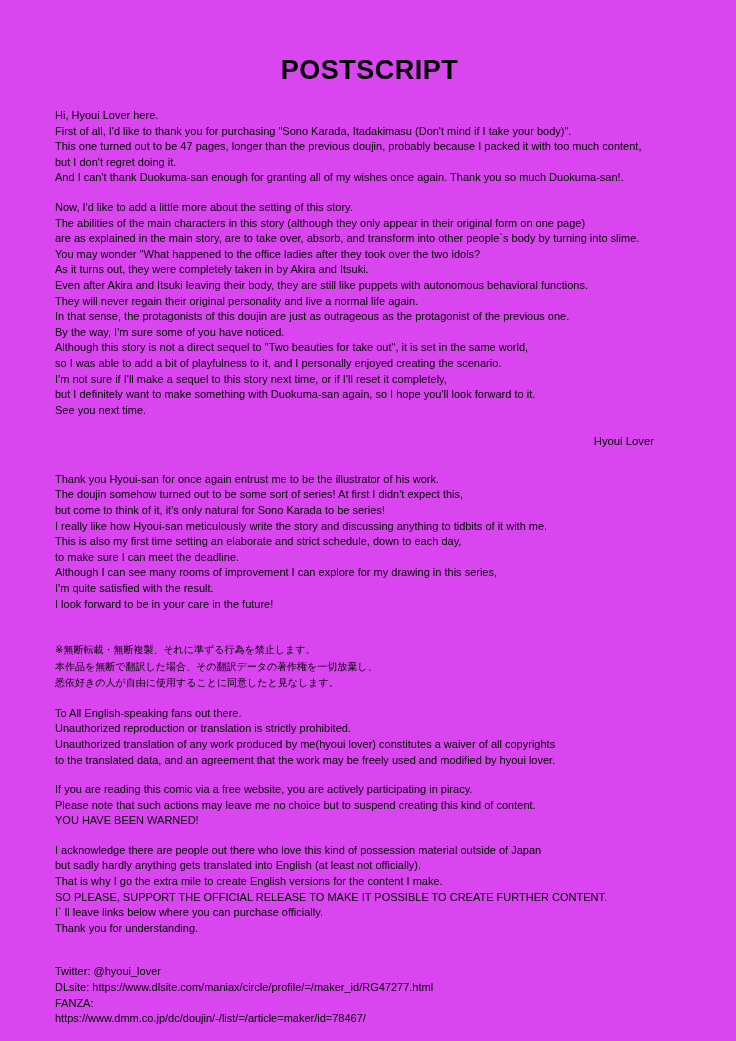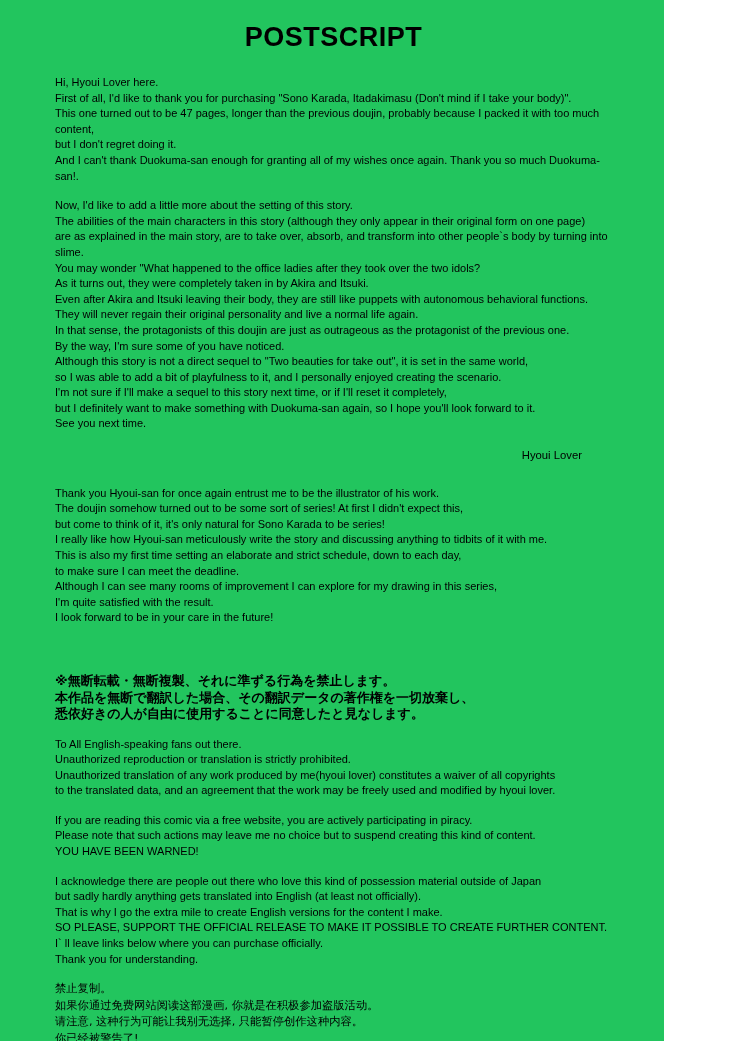--- a/index.html
+++ b/index.html
@@ -11,46 +11,45 @@
     width: 736px;
     height: 1041px;
     font-family: "Liberation Sans", sans-serif;
     color: #000000;
     position: relative;
     overflow: hidden;
   }
   .page {
     position: absolute;
     left: 0; top: 0;
-    width: 664px;
+    width: 736px;
     height: 1041px;
-    background: #22c55e;
+    background: #d946ef;
     box-sizing: border-box;
-    padding: 22px 52px 20px 55px;
+    padding: 55px 52px 20px 55px;
   }
   .title {
     text-align: center;
     font-size: 27px;
     font-weight: bold;
     letter-spacing: 0.5px;
     margin: 0 0 22px 0;
     font-family: "Liberation Sans", sans-serif;
   }
   .block {
     font-size: 11px;
     line-height: 15.6px;
     white-space: pre-wrap;
     margin: 0;
   }
   .block.cjk {
     font-family: "DejaVu Sans", sans-serif;
-    font-size: 13px;
+    font-size: 10px;
     line-height: 16.5px;
-    font-weight: bold;
-    margin-top: 17px;
+    font-weight: normal;
   }
   .block.cjk-normal {
     font-family: "DejaVu Sans", sans-serif;
     font-size: 11.3px;
     line-height: 16.5px;
   }
   .sign {
     text-align: right;
     font-size: 11.3px;
     line-height: 15.6px;
@@ -133,24 +132,20 @@
 
   <p class="block">I acknowledge there are people out there who love this kind of possession material outside of Japan
 but sadly hardly anything gets translated into English (at least not officially).
 That is why I go the extra mile to create English versions for the content I make.
 SO PLEASE, SUPPORT THE OFFICIAL RELEASE TO MAKE IT POSSIBLE TO CREATE FURTHER CONTENT.
 I` ll leave links below where you can purchase officially.
 Thank you for understanding.</p>
 
   <div class="gap-s"></div>
 
-  <p class="block cjk-normal">禁止复制。
-如果你通过免费网站阅读这部漫画, 你就是在积极参加盗版活动。
-请注意, 这种行为可能让我别无选择, 只能暂停创作这种内容。
-你已经被警告了!</p>
 
   <div class="gap-s"></div>
 
   <p class="block">Twitter: @hyoui_lover
 DLsite: https://www.dlsite.com/maniax/circle/profile/=/maker_id/RG47277.html
 FANZA:
 https://www.dmm.co.jp/dc/doujin/-/list/=/article=maker/id=78467/</p>
 
 </div>
 

